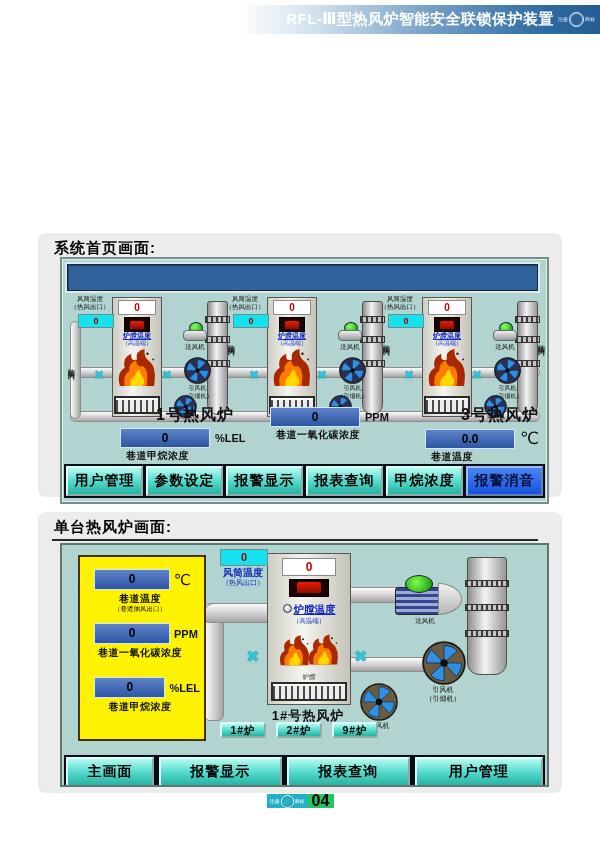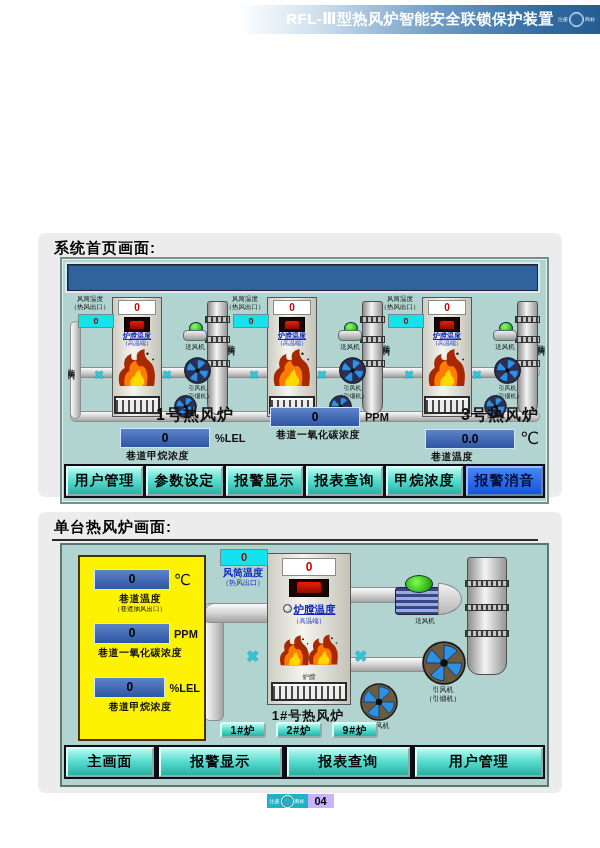--- a/index.html
+++ b/index.html
@@ -95,21 +95,21 @@
     background:linear-gradient(180deg,#f1f1f1,#b7b7b7);border-radius:0 100% 100% 0/0 50% 50% 0;}
   .sbtn{position:absolute;width:46px;height:16px;font-size:10.5px;letter-spacing:1px;border-radius:3px;z-index:4;}
   .ind-dot{display:inline-block;width:7px;height:7px;border:1px solid #334;border-radius:50%;
     background:radial-gradient(circle at 40% 40%,#fff,#9ab);vertical-align:middle;margin-right:2px;}
   
   .footer{position:absolute;left:0;right:0;top:794px;display:flex;justify-content:center;align-items:center;}
   .f-badge{background:#22b0c6;height:14px;display:inline-flex;align-items:center;gap:1px;padding:0 3px;}
   .f-badge .tm-side{color:#fff;}
   .tm-circle2{width:11px;height:11px;border:1px solid #fff;border-radius:50%;display:inline-block;
     box-shadow:inset 0 0 0 1px #1a8aa0;}
-  .f-page{background:#c4b5fd;height:14px;min-width:26px;text-align:center;font-size:11px;font-weight:bold;
+  .f-page{background:#22c55e;height:14px;min-width:26px;text-align:center;font-size:16px;font-weight:bold;
     line-height:14px;color:#000;}
 </style>
 </head>
 <body>
 
 <svg width="0" height="0" style="position:absolute" aria-hidden="true">
   <defs>
     <symbol id="fanblades" viewBox="0 0 40 40">
       <circle cx="20" cy="20" r="19" style="fill:var(--fb,#2e2e52)" stroke="#1b1b1b" stroke-width="1.6"></circle>
       <g fill="#2f8fe0" stroke="#0a2a55" stroke-width="0.7">
@@ -379,21 +379,21 @@
       </div>
       <svg class="fan fan-brown" style="left:360px;top:96px;width:44px;height:44px;">
           <use href="#fanblades"></use>
         </svg>
       <div class="eq-label" style="left:346px;top:141px;width:70px;font-size:7px;"><span>引风机</span><br><span>（引烟机）</span></div>
       <svg class="fan fan-brown" style="left:298px;top:138px;width:38px;height:38px;">
           <use href="#fanblades"></use>
         </svg>
       <div class="eq-label" style="left:292px;top:177px;width:50px;font-size:7px;">鼓风机</div>
 
-      <div class="btnbar" style="top:200px;height:34px;gap:5px;">
+      <div class="btnbar" style="top:210px;height:34px;gap:5px;">
         <button class="btn" style="flex:62;">主画面</button>
         <button class="btn" style="flex:88;">报警显示</button>
         <button class="btn" style="flex:88;">报表查询</button>
         <button class="btn" style="flex:92;">用户管理</button>
       </div>
     </div>
   </section>
 
   <div class="footer">
     <span class="f-badge">

